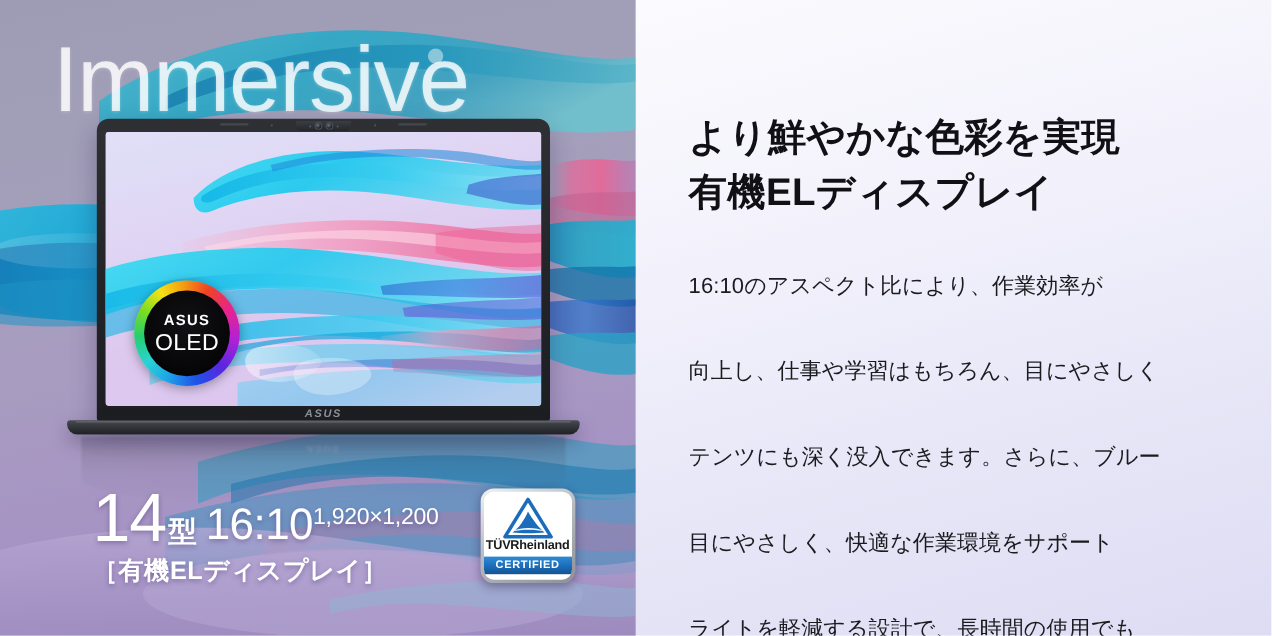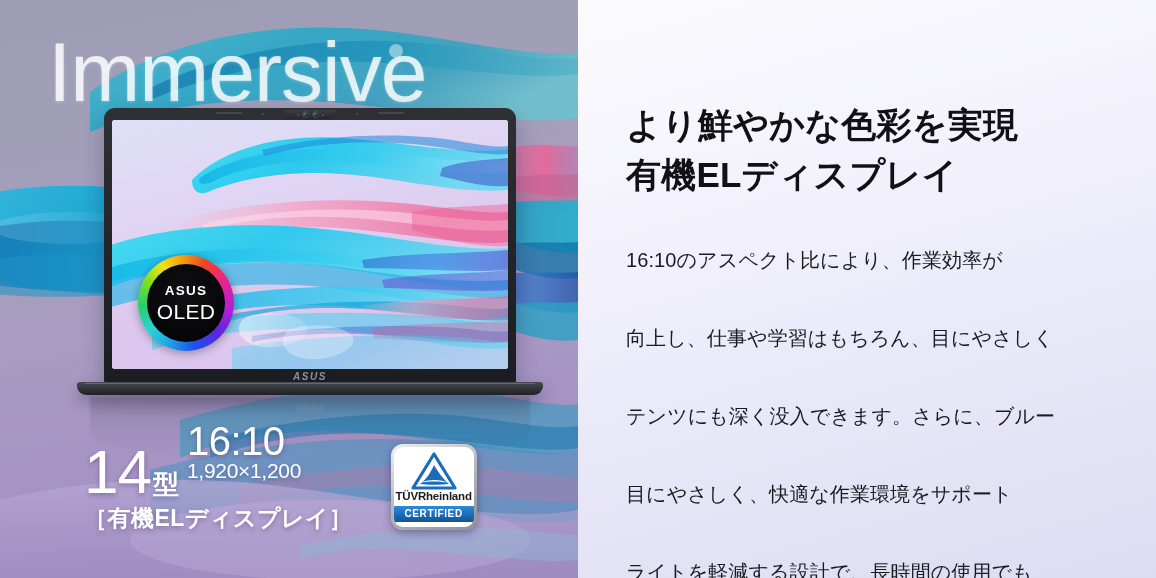--- a/index.html
+++ b/index.html
@@ -54,21 +54,21 @@
     color: rgba(255,255,255,0.80);
     text-shadow: 0 1px 3px rgba(255,255,255,0.25);
     user-select: none;
     white-space: nowrap;
     z-index: 3;
   }
 
   
   .laptop {
     position: absolute;
-    left: 104px;
+    left: 88px;
     top: 108px;
     width: 412px;
     z-index: 4;
   }
   .lid {
     position: relative;
     width: 412px;
     height: 275px;
     background: linear-gradient(180deg, #2e3034 0%, #222428 55%, #1c1e21 100%);
     border-radius: 11px 11px 3px 3px;
@@ -254,23 +254,23 @@
   }
   .size-unit {
     font-size: 26px;
     font-weight: 700;
     line-height: 1;
     margin-left: 2px;
     text-shadow: 0 2px 4px rgba(70,50,110,0.45);
   }
   .ratio-group {
     display: flex;
-    flex-direction: column;
+    flex-direction: row;
     align-items: flex-start;
-    margin-bottom: 16px;
+    margin-bottom: 2px;
     justify-content: space-between;
   }
   .ratio-num {
     font-size: 40px;
     font-weight: 400;
     line-height: 0.92;
     letter-spacing: -0.5px;
     text-shadow: 0 2px 5px rgba(70,50,110,0.45);
   }
   .ratio-res {

